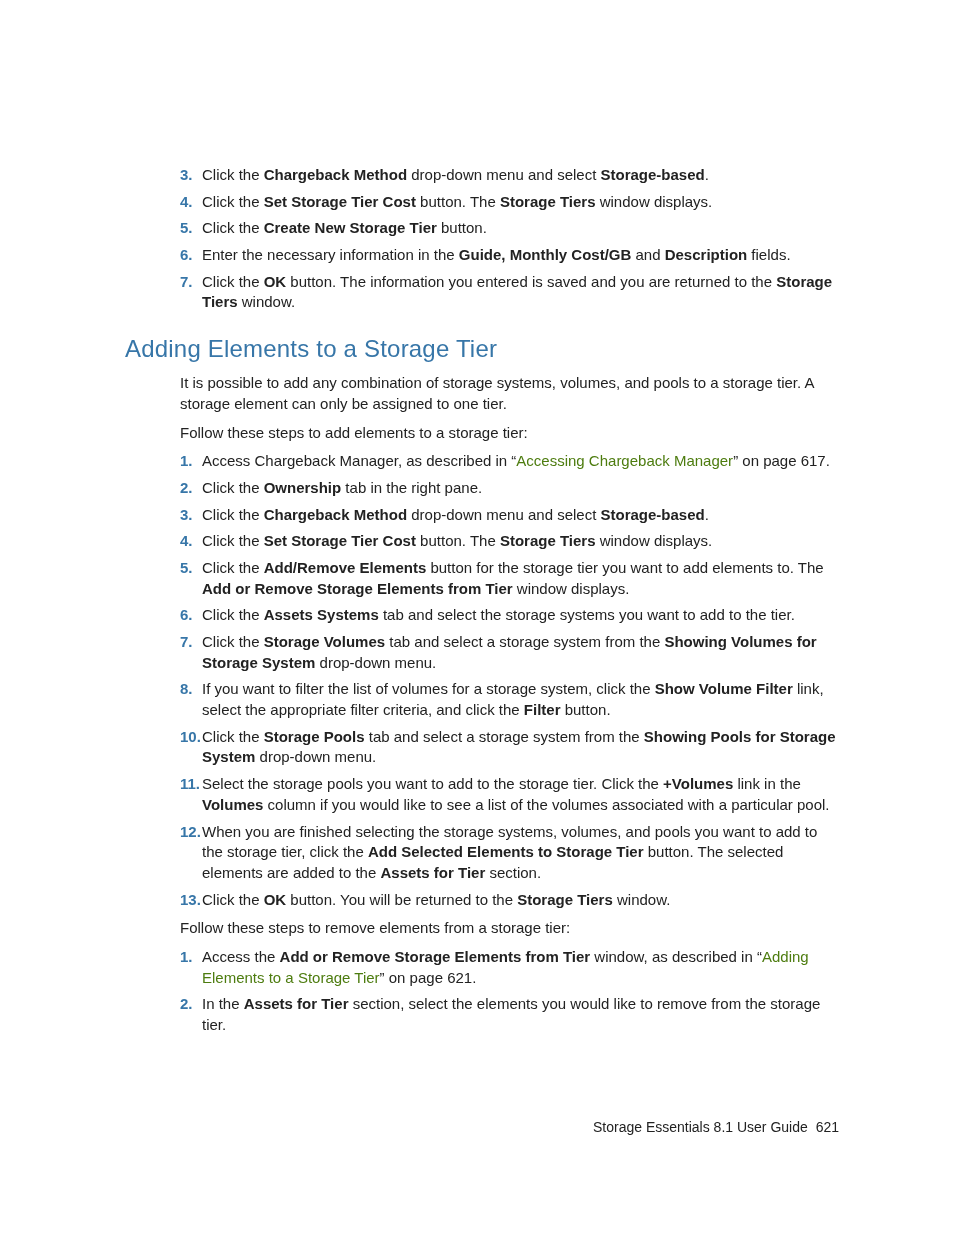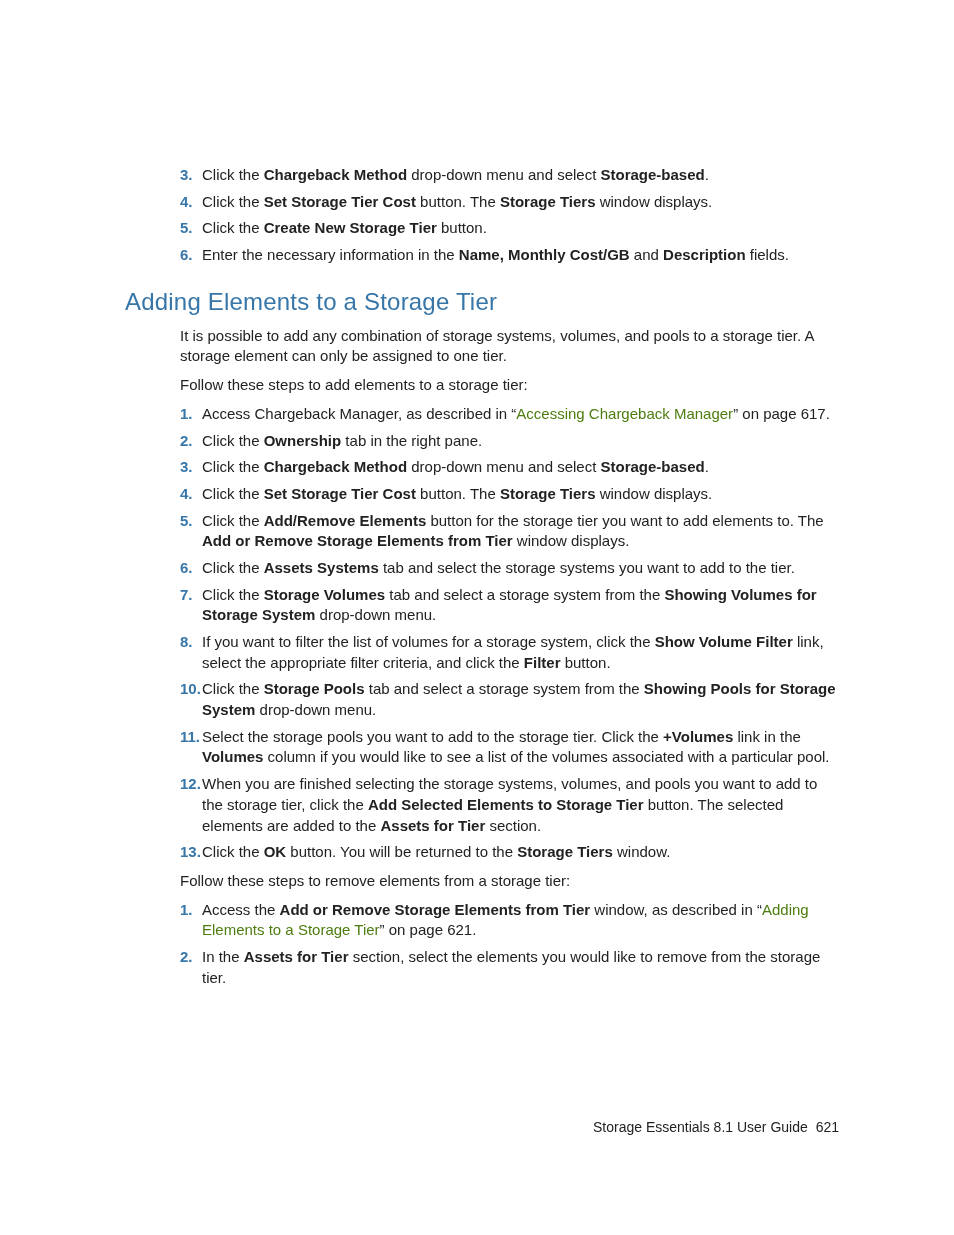--- a/index.html
+++ b/index.html
@@ -68,21 +68,22 @@
 </style>
 </head>
 <body>
 
 <div class="page">
 
   <ol class="steps" id="intro-steps">
       <li data-num="3">Click the <span class="b">Chargeback Method</span> drop-down menu and select <span class="b">Storage-based</span>.</li>
       <li data-num="4">Click the <span class="b">Set Storage Tier Cost</span> button. The <span class="b">Storage Tiers</span> window displays.</li>
       <li data-num="5">Click the <span class="b">Create New Storage Tier</span> button.</li>
-      <li data-num="6">Enter the necessary information in the <span class="b">Name, Monthly Cost/GB</span> and <span class="b">Description</span> fields.</li>
+      <li data-num="6">Enter the necessary information in the <span class="b">Guide, Monthly Cost/GB</span> and <span class="b">Description</span> fields.</li>
+      <li data-num="7">Click the <span class="b">OK</span> button. The information you entered is saved and you are returned to the <span class="b">Storage Tiers</span> window.</li>
     </ol>
 
   <h2 class="section">Adding Elements to a Storage Tier</h2>
   <p class="body">It is possible to add any combination of storage systems, volumes, and pools to a storage tier. A storage element can only be assigned to one tier.</p>
   <p class="body">Follow these steps to add elements to a storage tier:</p>
   <ol class="steps" id="section1-steps">
       <li data-num="1">Access Chargeback Manager, as described in “<a class="link" href="#">Accessing Chargeback Manager</a>” on page 617.</li>
       <li data-num="2">Click the <span class="b">Ownership</span> tab in the right pane.</li>
       <li data-num="3">Click the <span class="b">Chargeback Method</span> drop-down menu and select <span class="b">Storage-based</span>.</li>
       <li data-num="4">Click the <span class="b">Set Storage Tier Cost</span> button. The <span class="b">Storage Tiers</span> window displays.</li>

